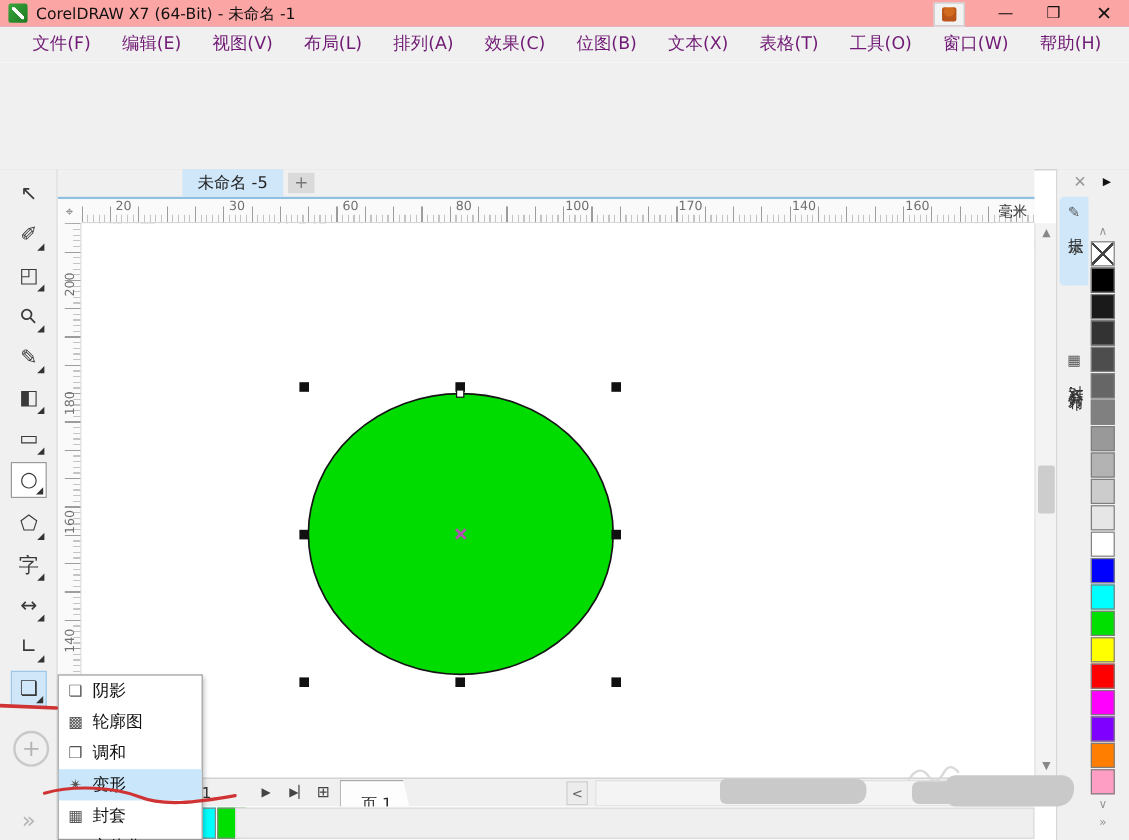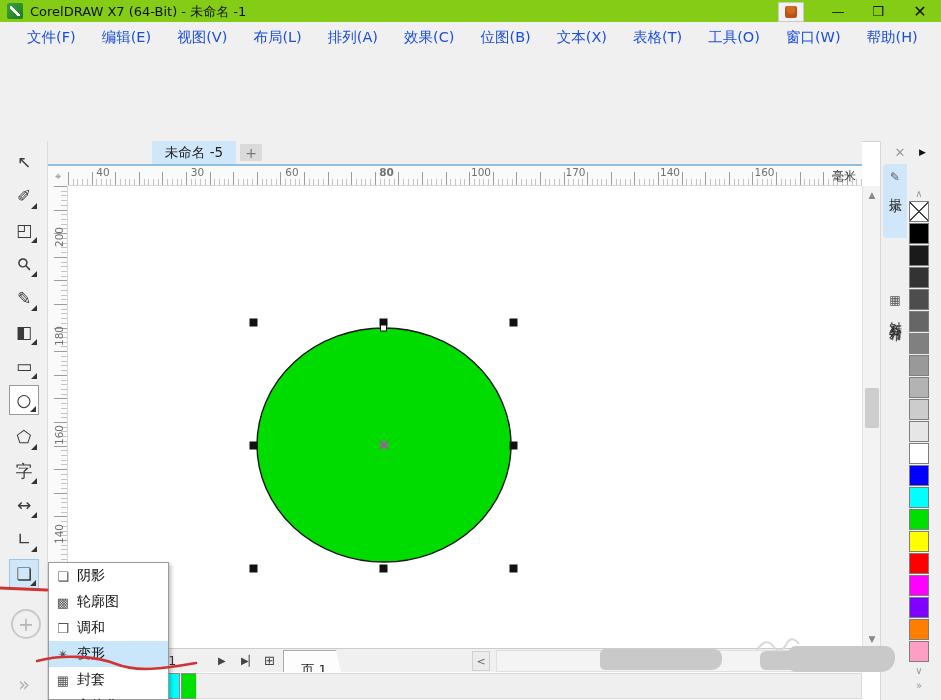--- a/index.html
+++ b/index.html
@@ -2,31 +2,31 @@
 <html><head>
 <meta charset="utf-8">
 <style>
   html,body{margin:0;padding:0;background:#888;}
   #app{position:relative;width:941px;height:700px;background:#ffffff;overflow:hidden;
        font-family:"DejaVu Sans","Liberation Sans",sans-serif;font-size:13px;color:#222;
        -webkit-user-select:none;user-select:none;}
   .abs{position:absolute;}
   .row{display:flex;align-items:center;}
   
-  .titlebar{left:0;top:0;width:941px;height:22px;background:#84cc16;border-bottom:3px solid #be185d;}
+  .titlebar{left:0;top:0;width:941px;height:22px;background:#fca5a5;border-bottom:3px solid #be185d;}
   .applogo{left:7px;top:3px;width:16px;height:16px;background:linear-gradient(135deg,#39a53c,#1d7a22);border-radius:2px;}
   .applogo:before{content:"";position:absolute;left:3px;top:3px;width:10px;height:10px;
        background:linear-gradient(45deg,transparent 40%,#fff 40%,#fff 60%,transparent 60%);}
   .apptitle{left:30px;top:3px;font-size:13px;color:#111;}
   .winbtn{top:0;width:32px;height:22px;display:flex;align-items:center;justify-content:center;font-size:13px;color:#111;}
   .userbtn{left:778px;top:2px;width:24px;height:18px;border:1px solid #c9c9c9;background:#f2f2f2;display:flex;align-items:center;justify-content:center;}
   .usr{width:12px;height:12px;background:radial-gradient(circle at 50% 28%, #d26a1e 0 4px, #b9541a 5px 100%);border-radius:2px;}
   
   .menubar{left:0;top:22px;width:941px;height:30px;background:#f0f0f0;display:flex;align-items:center;padding-left:14px;box-sizing:border-box;}
-  .menu-item{padding:0 13px;font-size:14.5px;color:#1d4ed8;line-height:30px;}
+  .menu-item{padding:0 13px;font-size:14.5px;color:#701a75;line-height:30px;}
   
   .toolbar{left:0;top:52px;width:941px;height:38px;background:#f0f0f0;border-bottom:1px solid #dadada;}
   .tb{top:57px;width:28px;height:28px;display:flex;align-items:center;justify-content:center;}
   .tb.pressed{background:#d2d2d2;border:1px solid #c2c2c2;box-sizing:border-box;}
   .tb svg{display:block;}
   .tglyph{font-size:17px;color:#333;}
   .disabled{color:#b5b5b5;}
   .ddarrow{top:57px;width:13px;height:28px;display:flex;align-items:center;justify-content:center;font-size:9px;color:#444;}
   .combo{left:545px;top:59px;width:108px;height:24px;background:#fff;border:1px solid #9a9a9a;display:flex;align-items:center;box-sizing:border-box;}
   .combo .val{flex:1;padding-left:8px;font-size:13px;color:#111;}
@@ -319,24 +319,24 @@
     <div class="abs dtab inactive" style="left:9px;width:92px;">欢迎屏幕</div>
     <div class="abs dtab active" style="left:104px;width:84px;">未命名 -5</div>
     <div class="abs newtab" style="left:192px;top:3px;width:22px;height:17px;">+</div>
   </div>
 
   <div class="abs corner">⌖</div>
   <div class="abs hruler" id="hruler">
     <div class="ticks"></div>
     <div class="ticksM"></div>
     <div class="runits">毫米</div>
-  <span class="rnum" style="left: 35px;">40</span>
+  <span class="rnum" style="left: 35px;">20</span>
       <span class="rnum" style="left: 129.5px;">30</span>
       <span class="rnum" style="left: 224px;">60</span>
-      <span class="rnum" style="left: 318.5px; font-weight: bold;">80</span>
+      <span class="rnum" style="left: 318.5px;">80</span>
       <span class="rnum" style="left: 413px;">100</span>
       <span class="rnum" style="left: 507.5px;">170</span>
       <span class="rnum" style="left: 602px;">140</span>
       <span class="rnum" style="left: 696.5px;">160</span>
     </div>
   <div class="abs vruler" id="vruler">
     <div class="ticks"></div>
     <div class="ticksM"></div>
   <span class="vnum" style="top: 45px;">200</span>
       <span class="vnum" style="top: 144px;">180</span>

